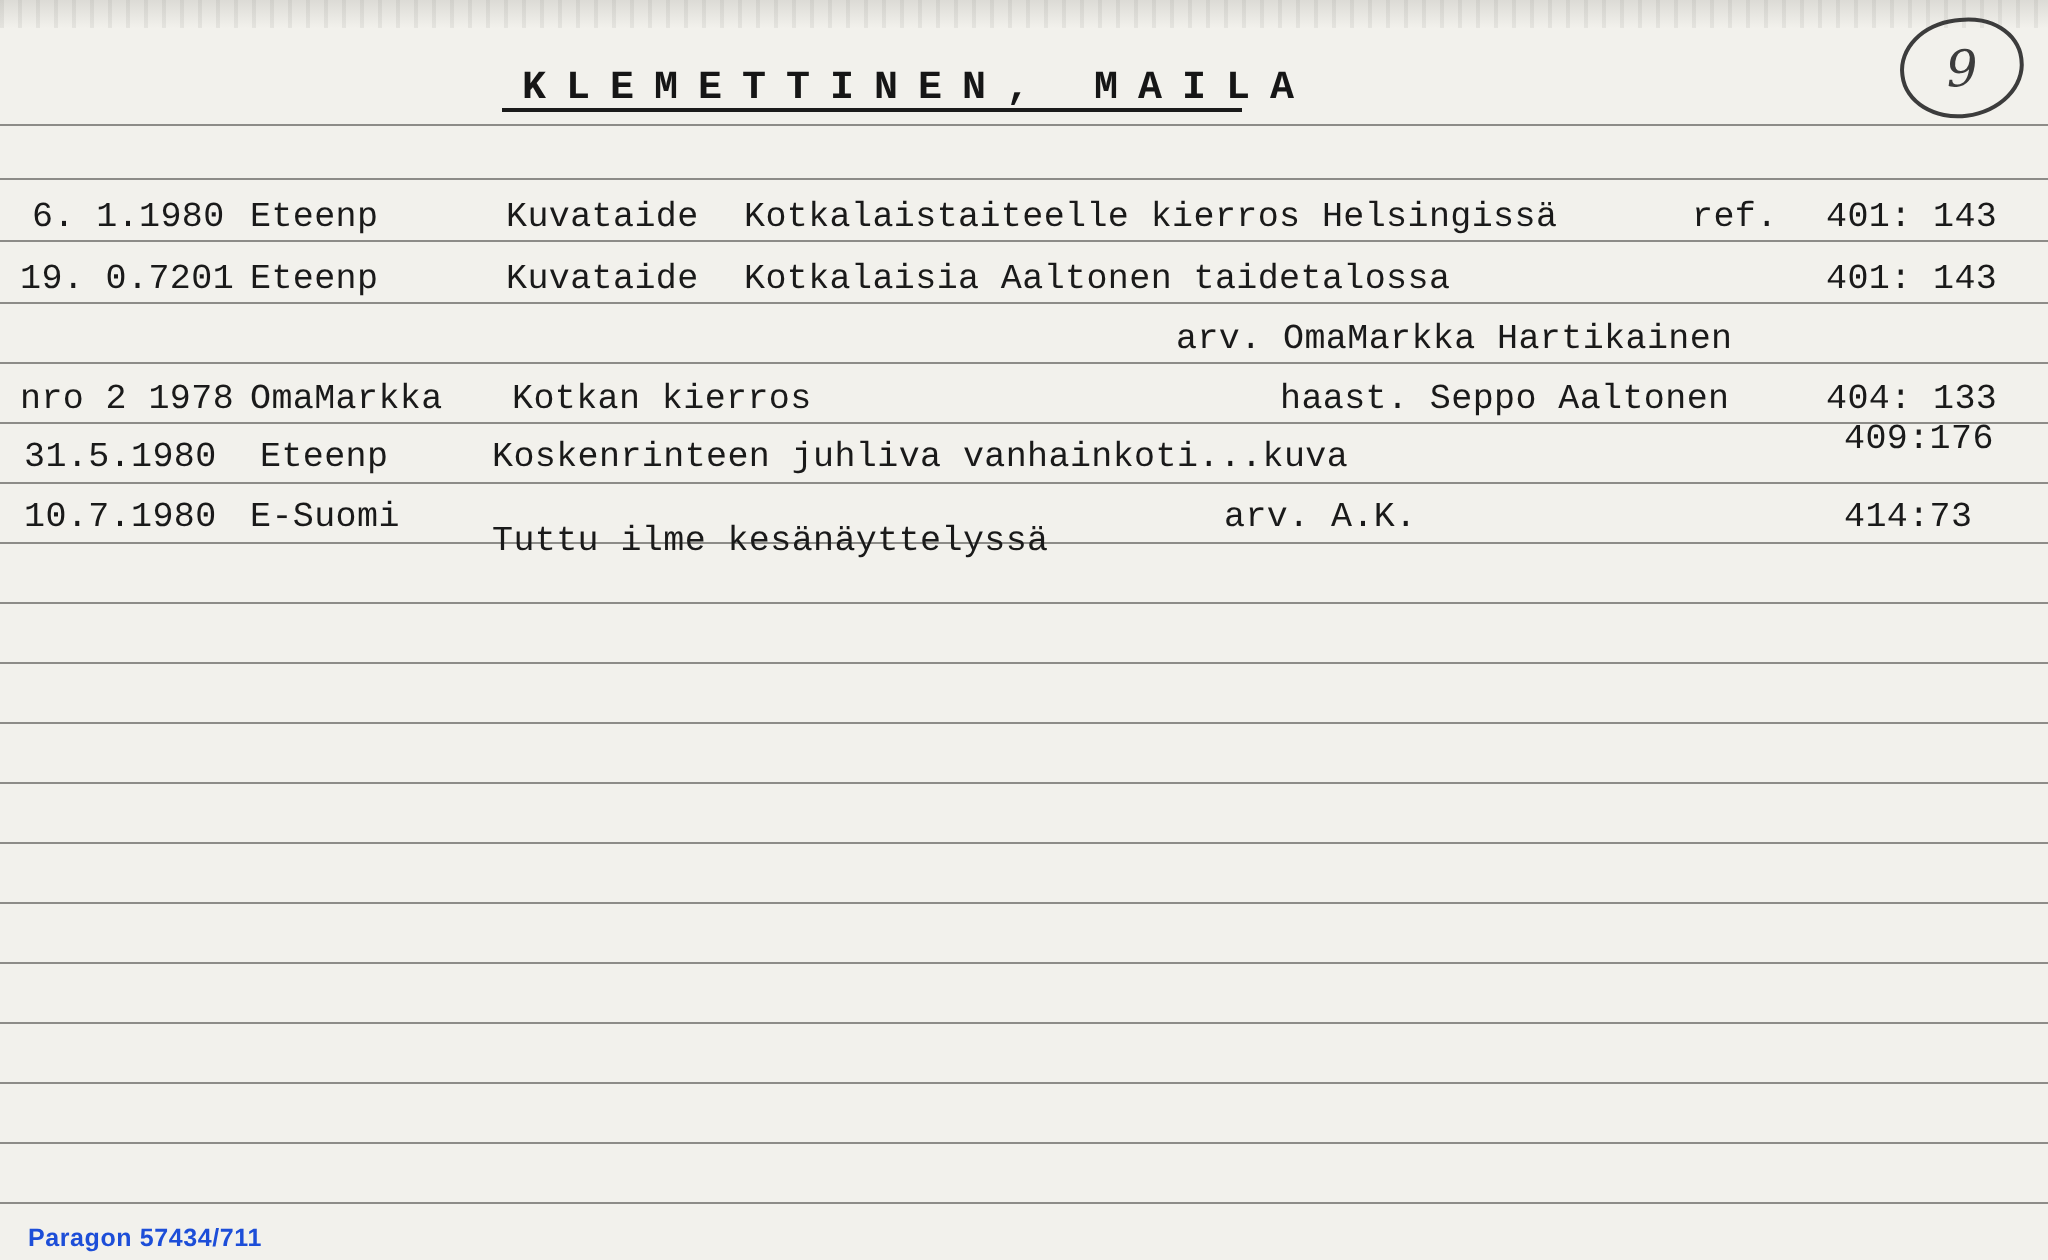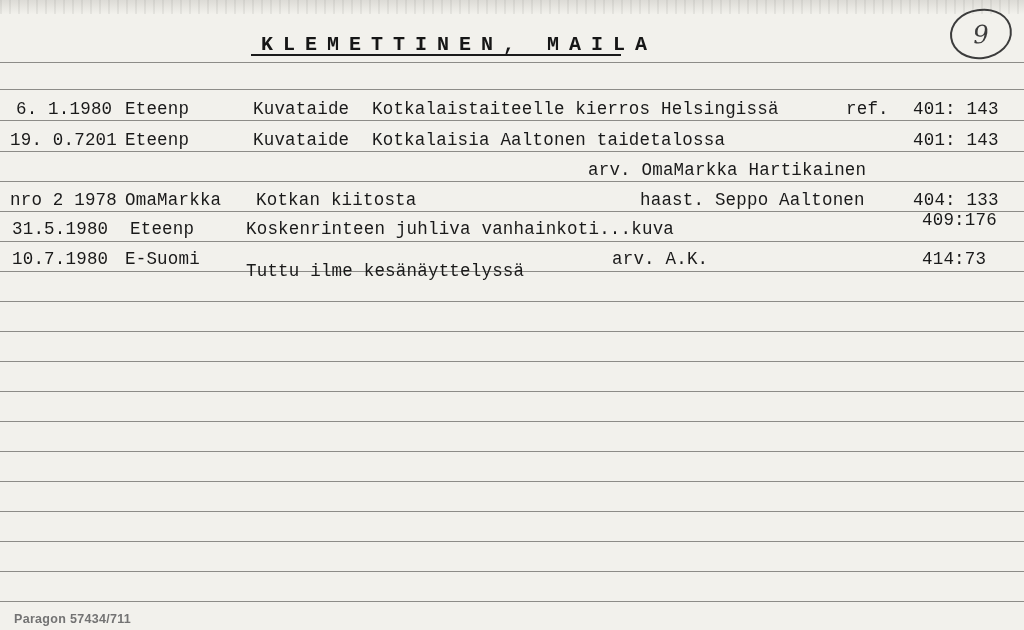--- a/index.html
+++ b/index.html
@@ -27,21 +27,21 @@
   .ruled-line{
     position:absolute;left:0;width:1024px;height:1px;background:#8d8c88;
   }
   .row span{
     position:absolute;white-space:nowrap;
     font-size:17.5px;color:#1a1a1a;line-height:20px;letter-spacing:0.2px;
   }
   .footer{
     position:absolute;left:14px;top:612px;
     font-family:"Liberation Sans","DejaVu Sans",sans-serif;
-    font-size:12.5px;font-weight:600;color:#737373;letter-spacing:0.3px;
+    font-size:12.5px;font-weight:600;color:#1d4ed8;letter-spacing:0.3px;
   }
   .page-circle{
     position:absolute;left:950px;top:9px;width:58px;height:46px;
     border:2px solid #3c3c3c;border-radius:50% 48% 52% 50%;
     transform:rotate(-7deg);
     display:flex;align-items:center;justify-content:center;
     background:transparent;
   }
   .page-circle span{
     font-family:"DejaVu Serif","Liberation Serif",serif;
@@ -102,21 +102,21 @@
     <span style="left:913px;top:130px">401: 143</span>
   </div>
 
   <div class="row">
     <span style="left:588px;top:160px">arv. OmaMarkka Hartikainen</span>
   </div>
 
   <div class="row">
     <span style="left:10px;top:190px">nro 2 1978</span>
     <span style="left:125px;top:190px">OmaMarkka</span>
-    <span style="left:256px;top:190px">Kotkan kiitosta</span>
+    <span style="left:256px;top:190px">Kotkan kierros</span>
     <span style="left:640px;top:190px">haast. Seppo Aaltonen</span>
     <span style="left:913px;top:190px">404: 133</span>
   </div>
 
   <div class="row">
     <span style="left:12px;top:219px">31.5.1980</span>
     <span style="left:130px;top:219px">Eteenp</span>
     <span style="left:246px;top:219px">Koskenrinteen juhliva vanhainkoti...kuva</span>
     <span style="left:922px;top:210px">409:176</span>
   </div>

